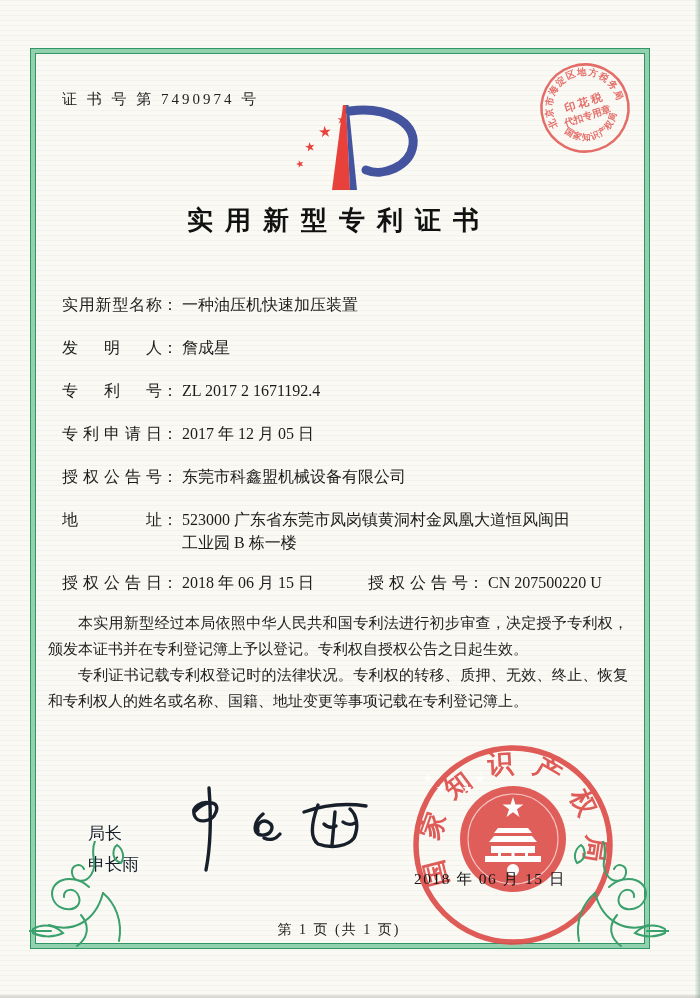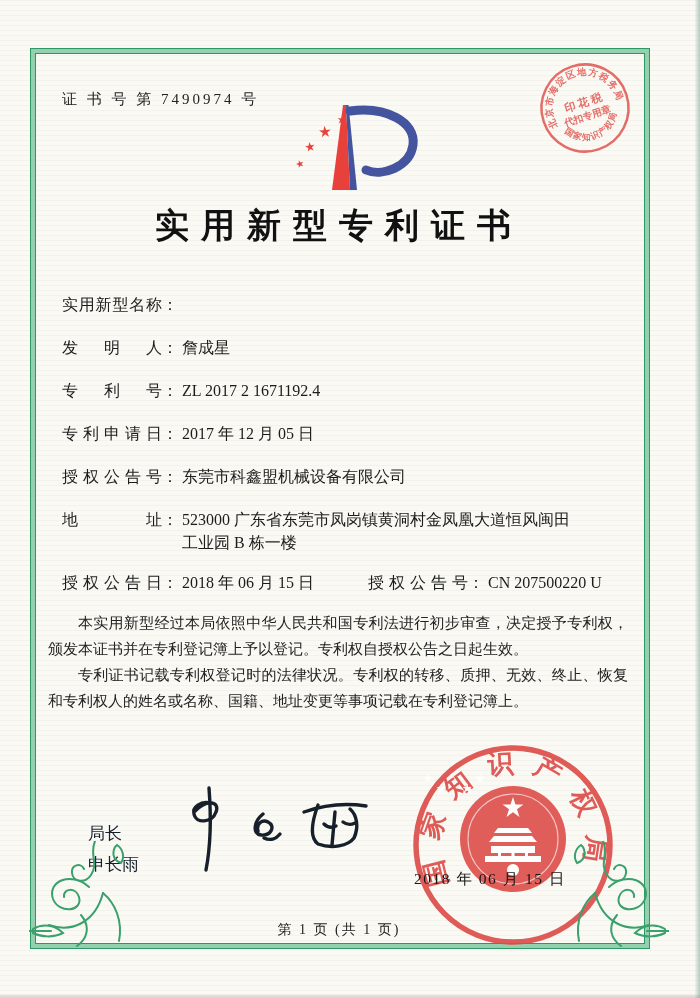--- a/index.html
+++ b/index.html
@@ -24,21 +24,21 @@
   .frame{position:absolute;left:30px;top:48px;width:618px;height:899px;border:1px solid #2f9666;}
   .frame::before{content:'';position:absolute;inset:0;border:4px solid #93d0ae;}
   .frame::after{content:'';position:absolute;inset:4px;border:1px solid #2f9666;}
 
   .cert-no{position:absolute;left:62px;top:90px;font-size:15px;letter-spacing:3px;color:#222;}
 
   .stamp-tax{position:absolute;left:527px;top:50px;width:116px;height:116px;}
   .logo{position:absolute;left:280px;top:100px;width:144px;height:102px;}
 
   .title{position:absolute;left:30px;top:203px;width:618px;text-align:center;
-    font-size:34px;font-weight:bold;letter-spacing:12px;color:#111;}
+    font-size:26px;font-weight:bold;letter-spacing:12px;color:#111;}
 
   .fields{position:absolute;left:62px;top:293px;width:545px;font-size:16px;}
   .field-row{margin-bottom:20px;line-height:23px;display:flex;align-items:flex-start;}
   .field-row.tight{margin-bottom:17px;}
   .flabel{display:inline-block;width:100px;text-align:justify;text-align-last:justify;
     -moz-text-align-last:justify;flex:0 0 100px;}
   .colon{flex:0 0 auto;margin-right:4px;}
   .fvalue{flex:1 1 auto;}
   .pre-line{white-space:pre-line;}
   .dual{display:flex;gap:0;}
@@ -107,20 +107,21 @@
 
     <path d="M70,11 C106,6 136,22 133,45 C130,67 102,77 86,70" fill="none" stroke="#44549e" stroke-width="9" stroke-linecap="round"></path>
   </svg>
 
   <div class="title">实用新型专利证书</div>
 
   <div class="fields">
     <div class="field-row">
       <span class="flabel">实用新型名称</span>
         <span class="colon">：</span>
+      <span class="fvalue">一种油压机快速加压装置</span>
     </div>
     <div class="field-row">
       <span class="flabel">发明人</span>
         <span class="colon">：</span>
       <span class="fvalue">詹成星</span>
     </div>
     <div class="field-row">
       <span class="flabel">专利号</span>
         <span class="colon">：</span>
       <span class="fvalue">ZL 2017 2 1671192.4</span>

